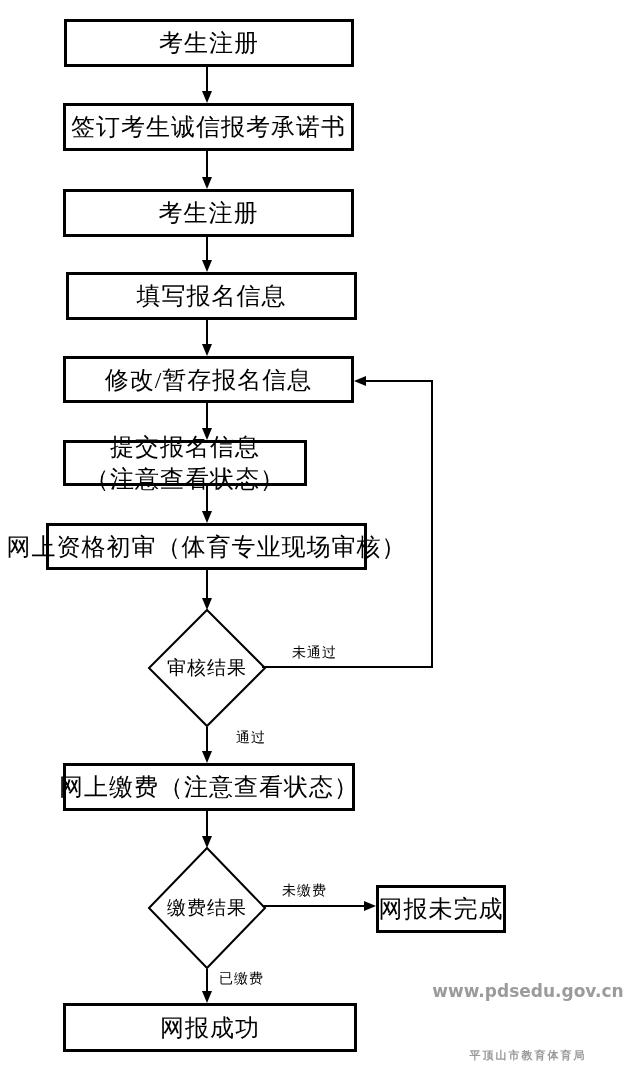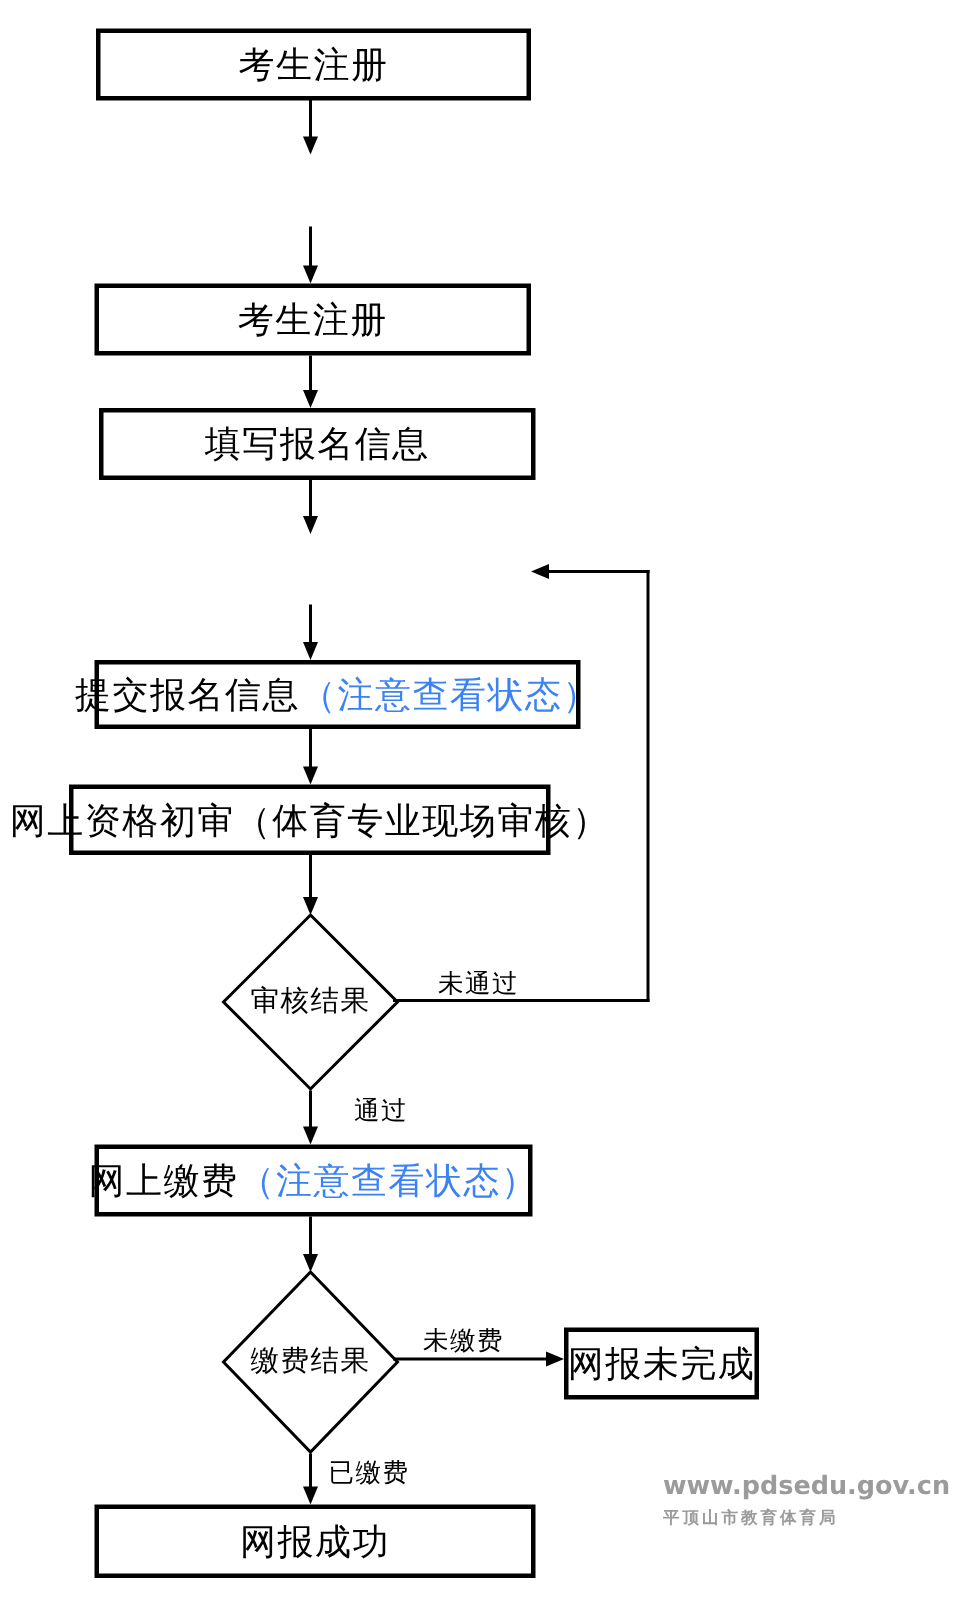--- a/index.html
+++ b/index.html
@@ -8,63 +8,69 @@
     font-family:"Liberation Serif","DejaVu Serif",serif;
     color:#000;
     overflow:hidden;
   }
   .box {
     position:absolute; box-sizing:border-box;
     border:3px solid #000; background:#fff;
     display:flex; align-items:center; justify-content:center;
     font-size:24px; letter-spacing:1px; text-align:center; white-space:nowrap;
   }
-  .note { color:#3b82f6; }
+  .note { color:#000000; }
   .vline { position:absolute; width:2px; background:#000; }
   .hline { position:absolute; height:2px; background:#000; }
   .ah { position:absolute; width:0; height:0; }
   .ah-down { border-left:5px solid transparent; border-right:5px solid transparent; border-top:12px solid #000; }
   .ah-left { border-top:5px solid transparent; border-bottom:5px solid transparent; border-right:12px solid #000; }
   .ah-right { border-top:5px solid transparent; border-bottom:5px solid transparent; border-left:12px solid #000; }
   .diamond { position:absolute; }
   .diamond svg { display:block; }
   .dtext {
     position:absolute; inset:0; display:flex; flex-direction:row;
     align-items:center; justify-content:center;
     font-size:19px; line-height:1.55; letter-spacing:1px;
   }
-  .edge-label { position:absolute; font-size:17px; letter-spacing:1px; white-space:nowrap; }
+  .edge-label { position:absolute; font-size:14px; letter-spacing:1px; white-space:nowrap; }
   .watermark {
     position:absolute; left:442px; top:981px; width:172px;
-    display:flex; flex-direction:column; align-items:flex-start;
-    color:#9b9b9b; font-family:"DejaVu Sans","Liberation Sans",sans-serif;
+    display:flex; flex-direction:column; align-items:center;
+    color:#9b9b9b; font-family:"DejaVu Sans","Liberation Sans",sans-serif;gap:44px;
   }
   .wm-url { font-size:17px; font-weight:bold; letter-spacing:0px; }
   .wm-org { font-size:11px; letter-spacing:2px; margin-top:3px; font-weight:bold; }
 </style>
 </head>
 <body>
 
 <div id="canvas">
 
   <div class="box" style="left:64px; top:19px; width:290px; height:48px;">
     <span>考生注册</span>
   </div>
 
+  <div class="box" style="left:63px; top:103px; width:291px; height:48px;">
+    <span>签订考生诚信报考承诺书</span>
+  </div>
 
   <div class="box" style="left:63px; top:189px; width:291px; height:48px;">
     <span>考生注册</span>
   </div>
 
   <div class="box" style="left:66px; top:272px; width:291px; height:48px;">
     <span>填写报名信息</span>
   </div>
 
+  <div class="box" style="left:63px; top:356px; width:291px; height:47px;">
+    <span>修改/暂存报名信息</span>
+  </div>
 
-  <div class="box" style="left:63px; top:440px; width:324px; height:46px;">
+  <div class="box" style="left:63px; top:440px; width:244px; height:46px;flex-direction:column;">
     <span>提交报名信息</span>
       <span class="note">（注意查看状态）</span>
   </div>
 
   <div class="box" style="left:46px; top:523px; width:321px; height:47px;">
     <span>网上资格初审（体育专业现场审核）</span>
   </div>
 
   <div class="box" style="left:63px; top:763px; width:292px; height:48px;">
     <span>网上缴费</span>

